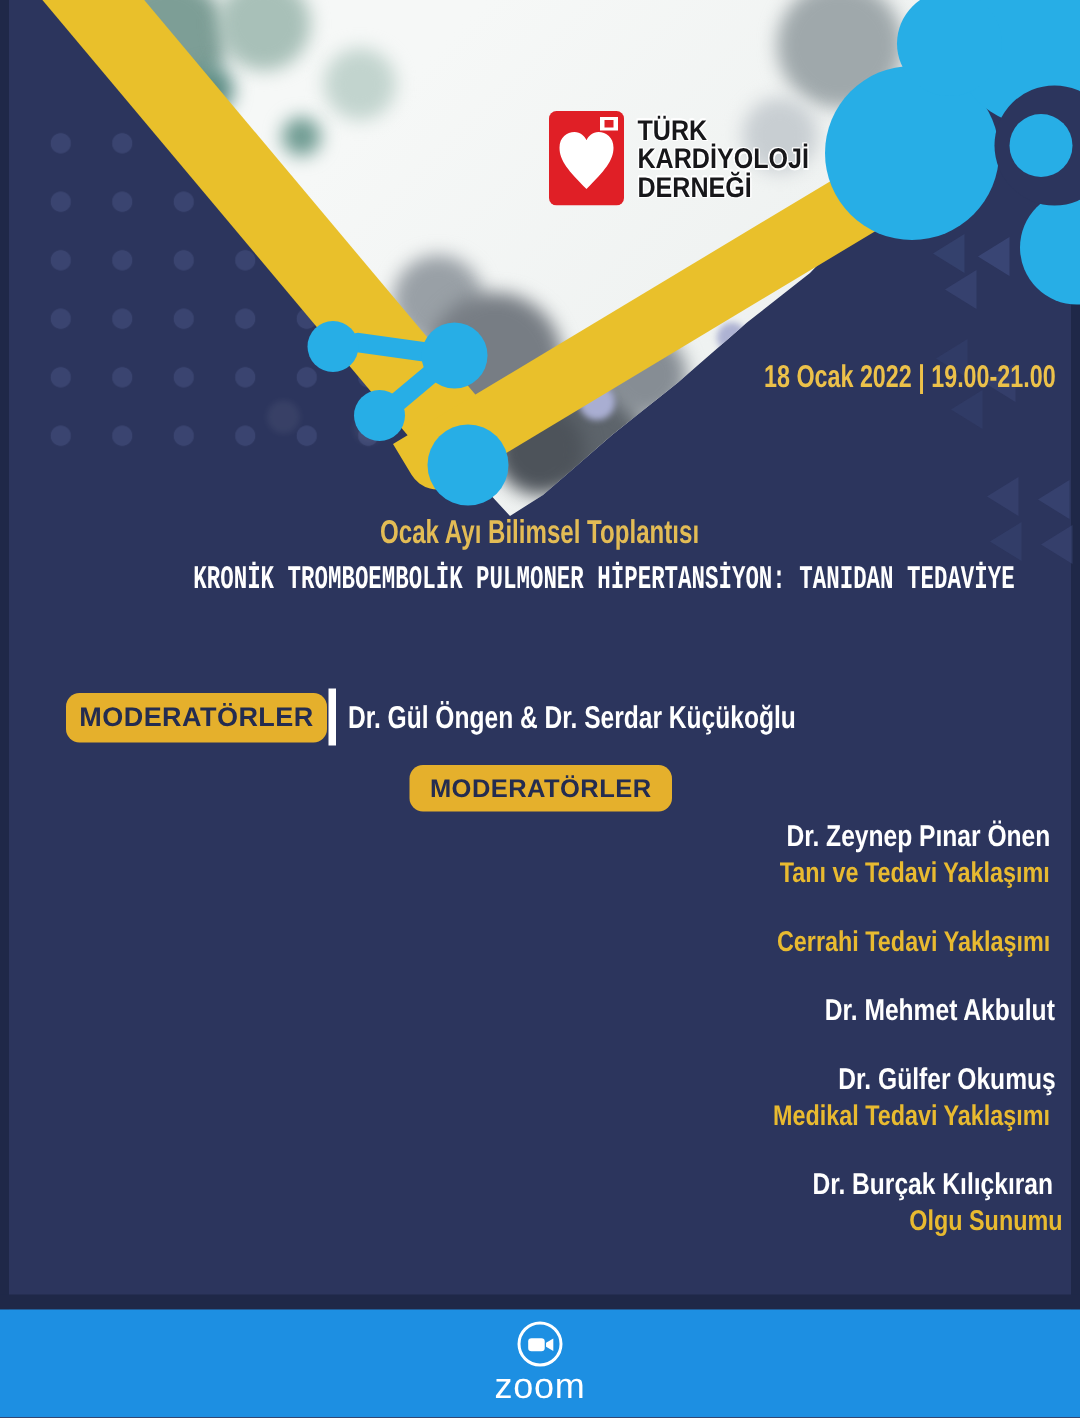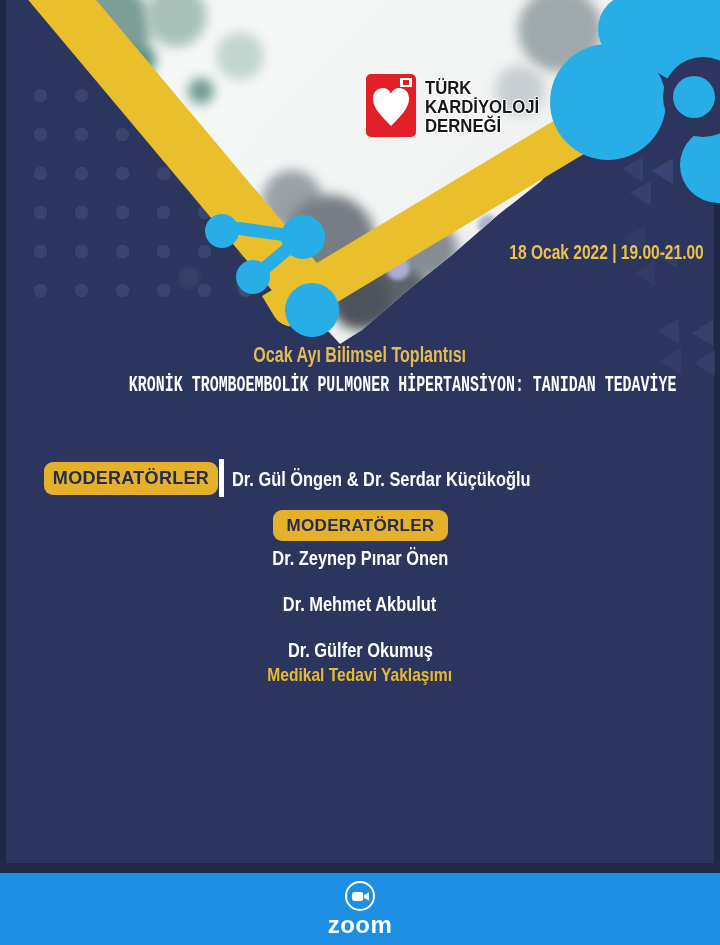--- a/index.html
+++ b/index.html
@@ -90,42 +90,42 @@
   }
   .badge span { position:relative; }
   .badge-moderators { left:44px; top:462px; width:174px; height:33px; font-size:18px; }
   .mod-separator { left:219px; top:459px; width:5px; height:38px; background:#ffffff; z-index:5; }
   .moderator-names {
     left:232px; top:465px; z-index:5; color:#ffffff; font-size:21px; font-weight:bold;
     line-height:28px; white-space:nowrap; transform:scaleX(.78); transform-origin:left center;
   }
   .badge-speakers { left:273px; top:510px; width:175px; height:31px; font-size:17px; }
 
-  .speakers { left:0; top:547px; width:720px; text-align:center; z-index:5; }
+  .speakers { left:0; top:547px; width:720px; text-align:right; z-index:5; }
   .speaker-block { position:relative; display:block; margin-bottom:22px; }
   .speaker-name, .speaker-topic { position:relative; display:block; line-height:23px; }
   .speaker-name span, .speaker-topic span {
     position:relative; display:inline-block; white-space:nowrap;
     transform:scaleX(.82); transform-origin:center; font-weight:bold;
   }
   .speaker-name span  { font-size:20px; color:#ffffff; }
   .speaker-topic span { font-size:19px; color:#e8ba30; }
 
   
   .zoom-footer {
     left:0; top:873px; width:720px; height:72px; background:#1d8fe2; z-index:8;
     display:flex; flex-direction:column; align-items:center; justify-content:center;
   }
   .cam-circle {
     position:relative; width:30px; height:30px; border:2px solid #fff; border-radius:50%;
     display:flex; align-items:center; justify-content:center; margin-bottom:2px;
   }
   .cam-circle svg { position:relative; }
   .zoom-wordmark {
-    position:relative; color:#fff; font-size:24px; font-weight:bold;
+    position:relative; color:#fff; font-size:24px; font-weight:normal;
     letter-spacing:.5px; line-height:1;
   }
 </style>
 </head>
 <body>
 
 <div class="poster">
 
   <div class="edge edge-left"></div>
   <div class="edge edge-right"></div>
@@ -208,29 +208,35 @@
   </div>
   <div class="mod-separator"></div>
   <div class="moderator-names">Dr. Gül Öngen &amp; Dr. Serdar Küçükoğlu</div>
 
   <div class="badge badge-speakers">
     <span>MODERATÖRLER</span>
   </div>
   <div class="speakers">
     <div class="speaker-block">
       <div class="speaker-name"><span>Dr. Zeynep Pınar Önen</span></div>
-    </div>
-    <div class="speaker-block">
+      <div class="speaker-topic"><span>Tanı ve Tedavi Yaklaşımı</span></div>
+    </div>
+    <div class="speaker-block">
+      <div class="speaker-topic"><span>Cerrahi Tedavi Yaklaşımı</span></div>
     </div>
     <div class="speaker-block">
       <div class="speaker-name"><span>Dr. Mehmet Akbulut</span></div>
     </div>
     <div class="speaker-block">
       <div class="speaker-name"><span>Dr. Gülfer Okumuş</span></div>
       <div class="speaker-topic"><span>Medikal Tedavi Yaklaşımı</span></div>
+    </div>
+    <div class="speaker-block">
+      <div class="speaker-name"><span>Dr. Burçak Kılıçkıran</span></div>
+      <div class="speaker-topic"><span>Olgu Sunumu</span></div>
     </div>
   </div>
 
   <div class="footer-divider"></div>
 
   <div class="zoom-footer">
     <div class="cam-circle">
       <svg width="19" height="15" viewBox="0 0 21 17">
         <rect x="1" y="3.5" width="12.5" height="10" rx="2.5" fill="#ffffff"></rect>
         <path d="M14.5 7 L20 3.8 V13.2 L14.5 10 Z" fill="#ffffff"></path>

